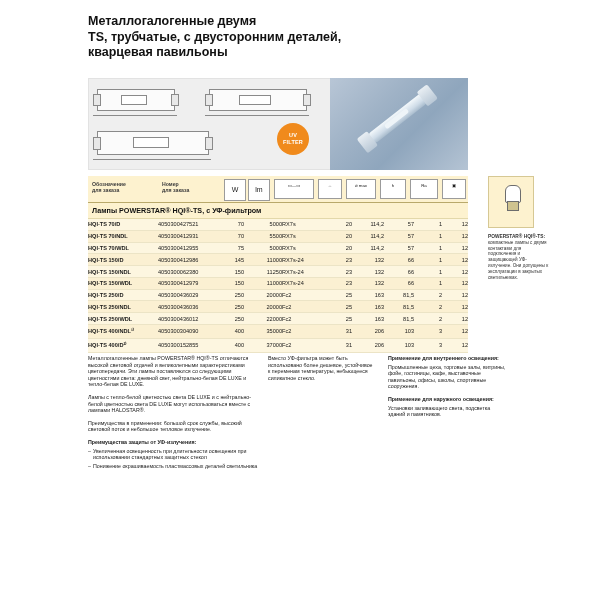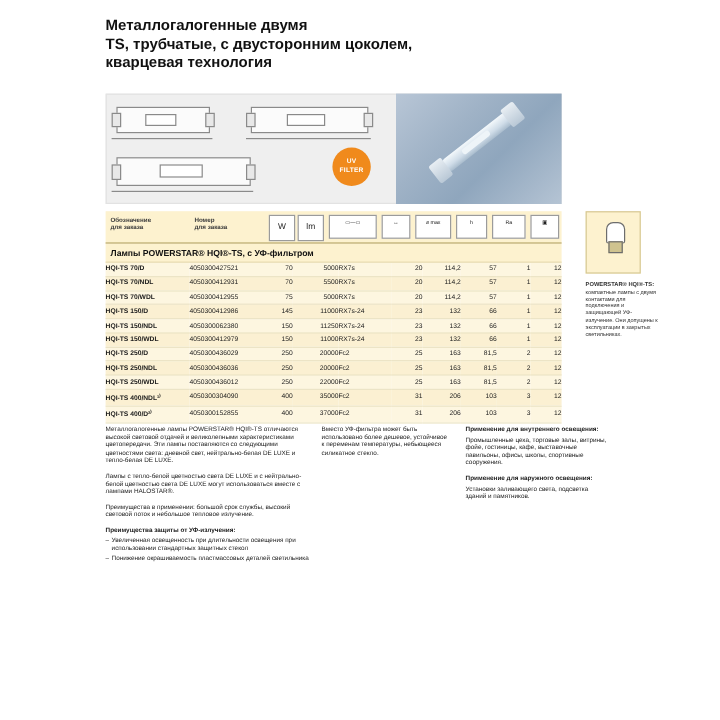--- a/index.html
+++ b/index.html
@@ -144,22 +144,22 @@
   .bullets li{margin:0 0 2px 0;padding-left:5px;position:relative;}
   .bullets li:before{content:"–";position:absolute;left:0;top:0;}
 </style>
 </head>
 <body>
 
 <div class="page">
 
   <div class="title">
     <div>Металлогалогенные двумя</div>
-    <div>TS, трубчатые, с двусторонним цоколем,</div>
-    <div>кварцевая технология</div>
+    <div>TS, трубчатые, с двусторонним деталей,</div>
+    <div>кварцевая павильоны</div>
   </div>
 
   <div class="illo">
 
     <div class="ld-box" style="left:8px;top:10px;width:76px;height:20px;"></div>
     <div class="ld-cap" style="left:4px;top:15px;width:6px;height:10px;"></div>
     <div class="ld-cap" style="left:82px;top:15px;width:6px;height:10px;"></div>
     <div class="ld-fil" style="left:32px;top:16px;width:24px;height:8px;"></div>
     <div class="ld-line" style="left:4px;top:36px;width:84px;"></div>
 

